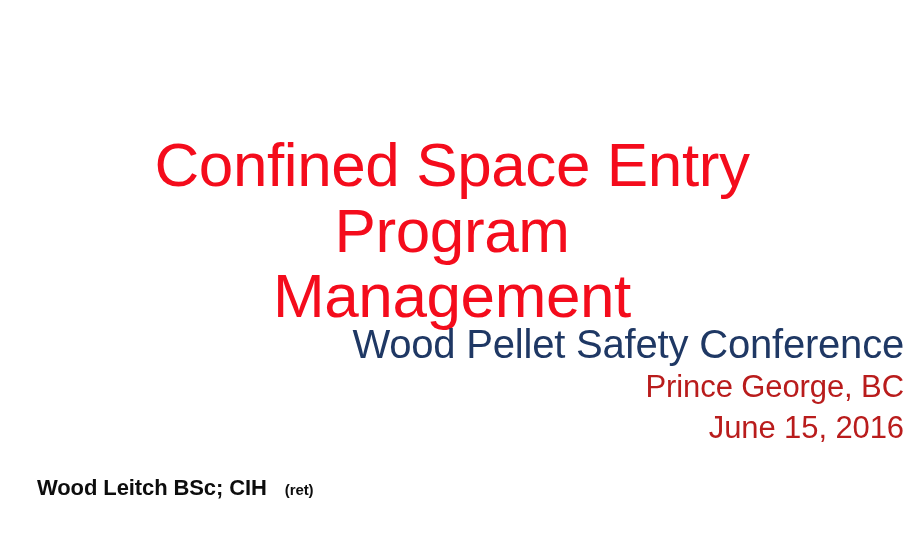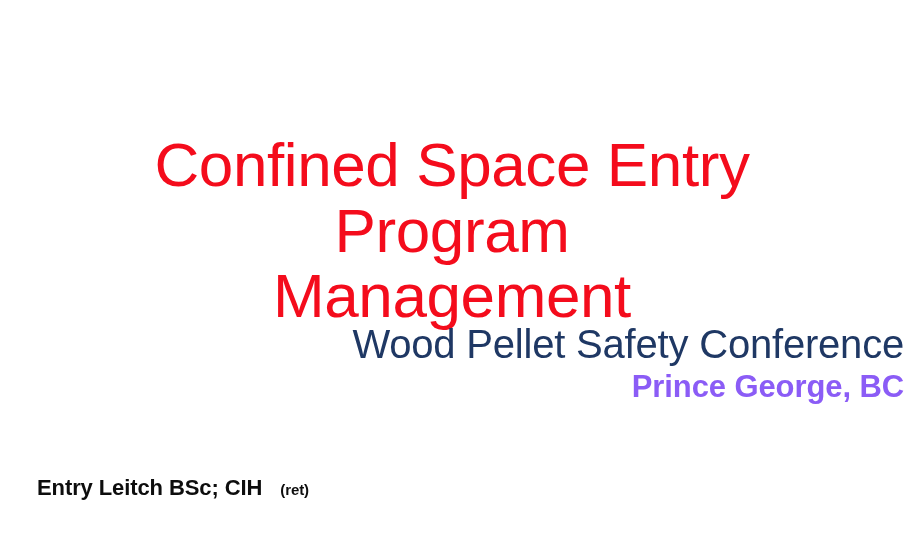--- a/index.html
+++ b/index.html
@@ -56,24 +56,24 @@
     margin: 0;
     font-size: 40px;
     font-weight: 400;
     line-height: 1.12;
     letter-spacing: -0.2px;
     color: #1f3864;
   }
   .subtitle-line {
     margin: 0;
     font-size: 31px;
-    font-weight: 700;
+    font-weight: 400;
     line-height: 1.32;
     letter-spacing: -0.1px;
-    color: #8b5cf6;
+    color: #b91c1c;
   }
 
   
   .presenter-block {
     position: absolute;
     left: 37px;
     top: 475px;
     text-align: left;
   }
   .presenter-name {
@@ -98,19 +98,20 @@
 <div class="slide">
 
   <div class="title-block">
     <h1 class="slide-title">Confined Space Entry Program
 Management</h1>
   </div>
 
   <div class="subtitle-block">
     <p class="subtitle-main">Wood Pellet Safety Conference</p>
     <p class="subtitle-line">Prince George, BC</p>
+    <p class="subtitle-line">June 15, 2016</p>
   </div>
 
   <div class="presenter-block">
-    <span class="presenter-name">Entry Leitch BSc; CIH</span><span class="presenter-suffix">(ret)</span>
+    <span class="presenter-name">Wood Leitch BSc; CIH</span><span class="presenter-suffix">(ret)</span>
   </div>
 
 </div>
 
 </body></html>

